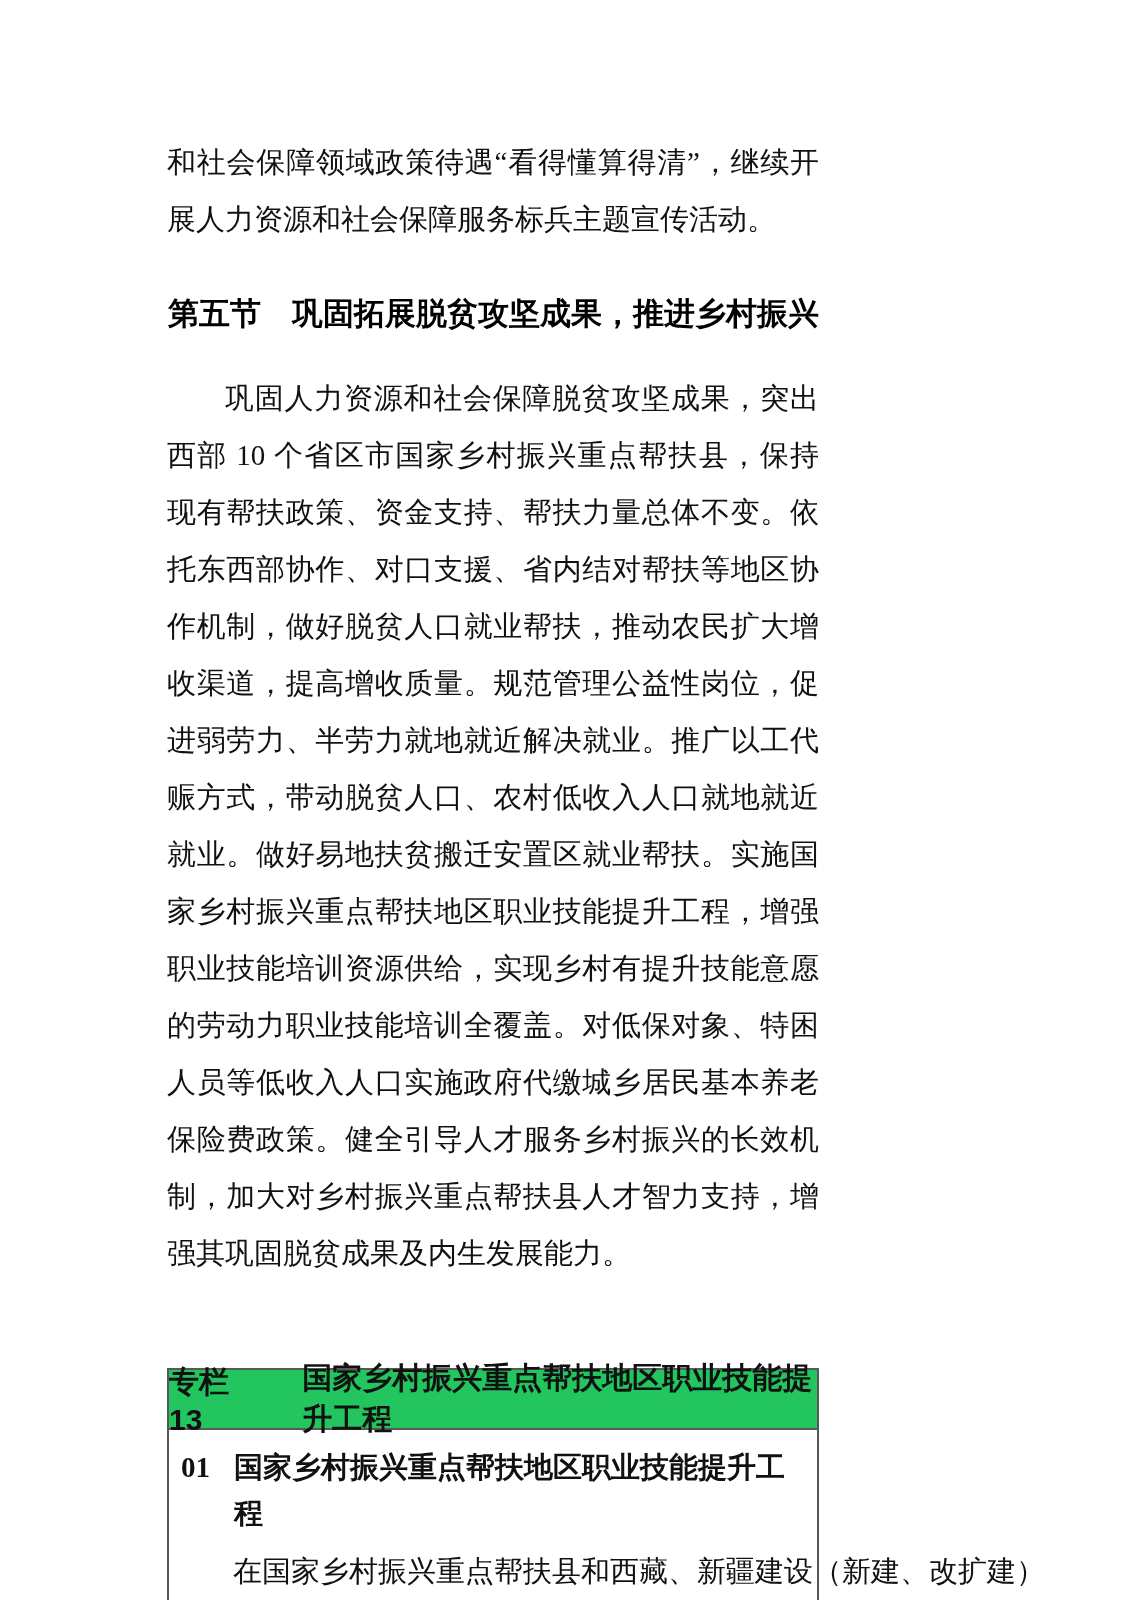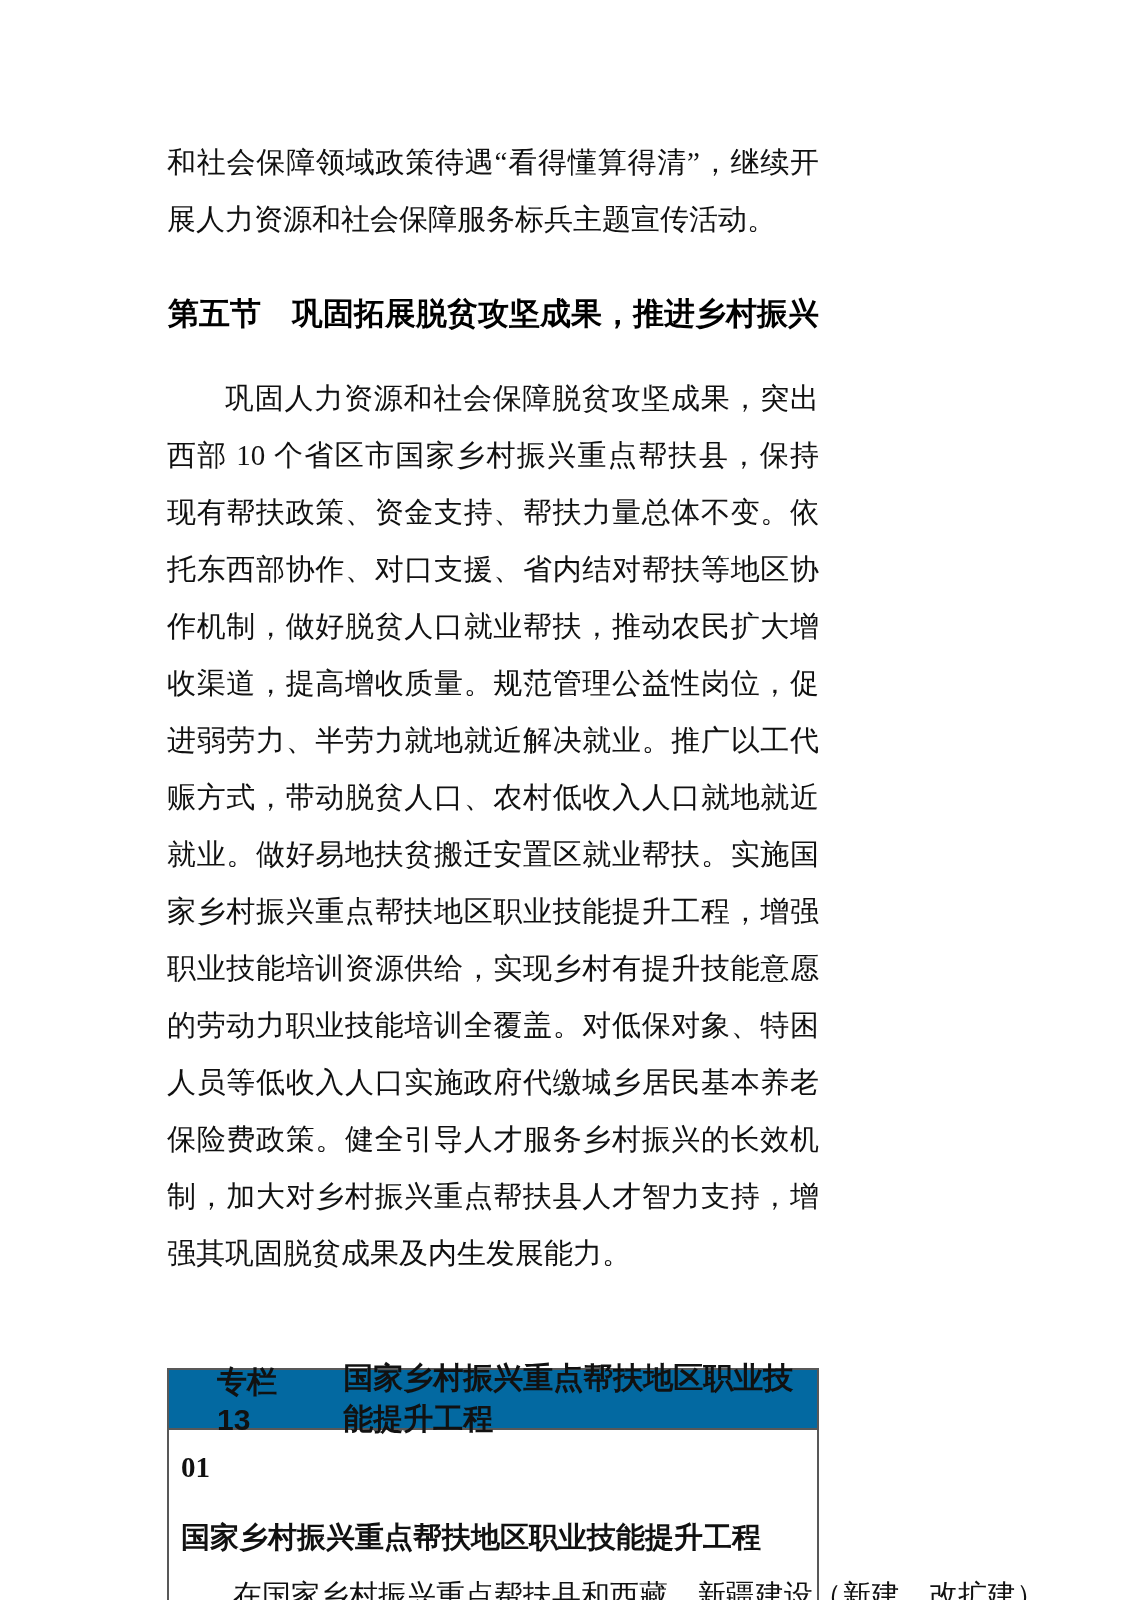--- a/index.html
+++ b/index.html
@@ -41,45 +41,43 @@
   .para-main {
     margin-top: 36px;
     text-indent: 2em;
   }
   .column-box {
     margin-top: 86px;
     border: 2px solid #585858;
     background: #ffffff;
   }
   .column-box-header {
-    background: #0369a1;
+    background: #22c55e;
     border-bottom: 2px solid #585858;
     height: 60px;
     display: flex;
     align-items: center;
     justify-content: flex-end;
     gap: 46px;
     font-family: "Liberation Sans", sans-serif;
     font-weight: bold;
     font-size: 30px;
     color: #111111;
-    padding-left: 48px;
   }
   .column-box-content {
     padding: 14px 12px 10px 12px;
   }
   .column-item-head {
     display: flex;
     align-items: baseline;
     gap: 24px;
     font-weight: bold;
     font-size: 29px;
     line-height: 46px;
     color: #111111;
-    flex-direction: column;
   }
   .column-item-body {
     margin-top: 14px;
     padding-left: 52px;
     font-size: 29px;
     line-height: 42px;
     color: #111111;
     white-space: nowrap;
   }
   .page-number {

